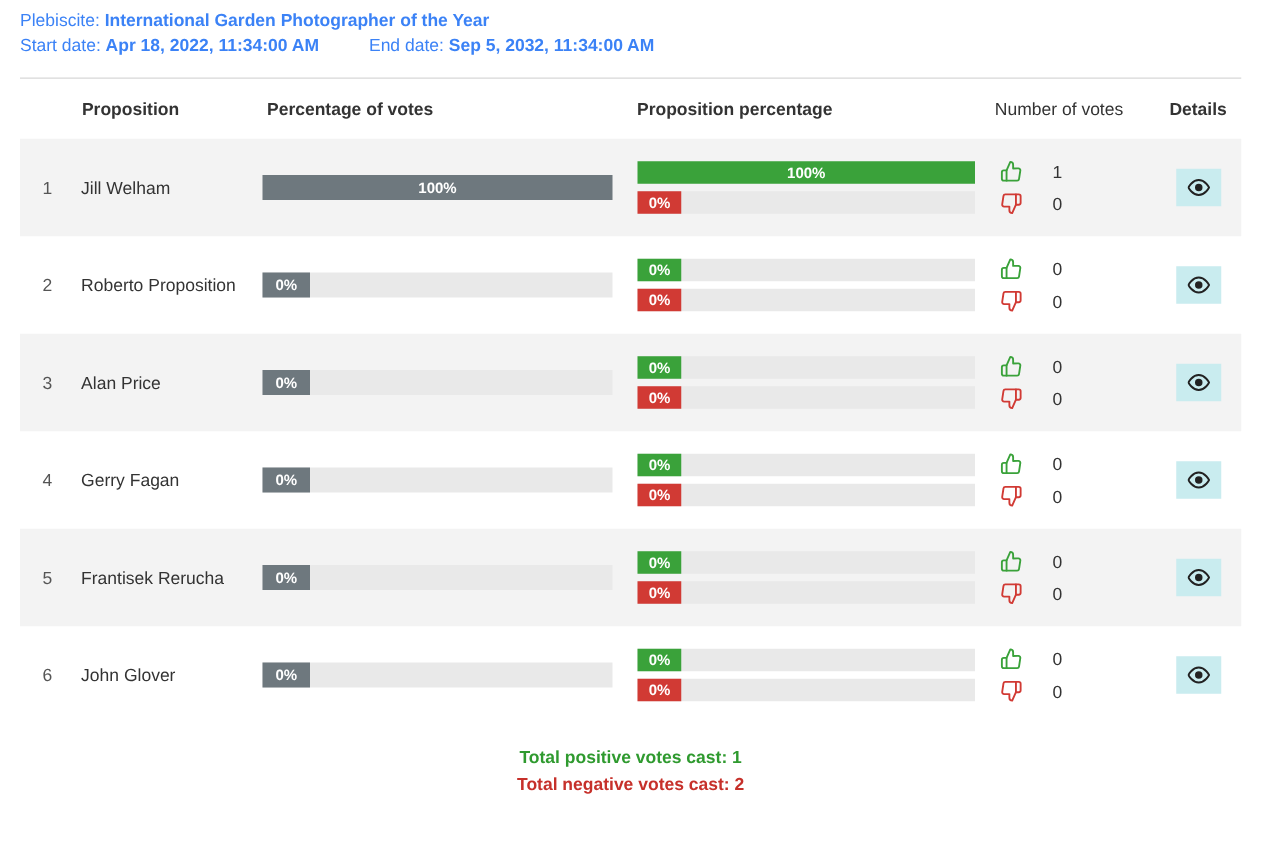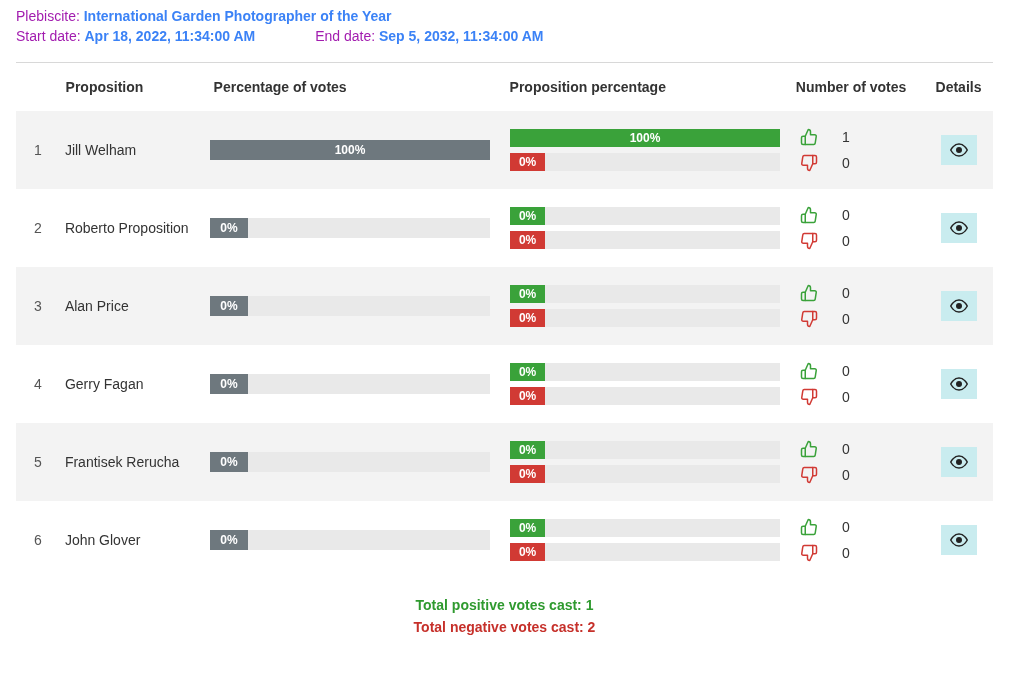--- a/index.html
+++ b/index.html
@@ -7,23 +7,23 @@
       font-family: "Segoe UI", Arial, sans-serif;
       font-size: 14px;
       color: #333;
       background: #fff;
       padding: 8px 16px;
       width: 1009px;
     }
     .header-lines { margin-bottom: 18px; }
     .header-line1 { margin-bottom: 4px; }
     .header-line2 { margin-bottom: 0; }
-    .lbl { color: #a21caf; }
+    .lbl { color: #3b82f6; }
     .val { font-weight: 700; color: #3b82f6; }
-    .dates { display: flex; gap: 60px; }
+    .dates { display: flex; gap: 40px; }
 
     hr.divider { border: none; border-top: 1px solid #d8d8d8; margin-bottom: 0; }
 
     .table-wrap { width: 100%; }
     .row { display: flex; align-items: center; min-height: 78px; padding: 8px 0; }
     .row.header { font-weight: 700; min-height: 48px; padding: 14px 0; }
     .row.striped { background: #f3f3f3; }
 
     .col-idx { width: 50px; padding-left: 18px; color: #555; }
     .col-prop { width: 150px; padding-right: 12px; }
@@ -48,21 +48,21 @@
 
     .eye-btn { background: #c9ecef; width: 36px; height: 30px; display: inline-flex; align-items: center; justify-content: center; cursor: pointer; border: none; }
     .eye-icon { width: 18px; height: 18px; }
 
     .totals { margin-top: 18px; text-align: center; }
     .total-line { font-weight: 700; margin-bottom: 6px; }
     .total-pos { color: #2f9a2f; }
     .total-neg { color: #c6302a; }
     .total-all { color: #6e787e; }
 
-    .row.header .col-votes{ font-weight:700; }
+    .row.header .col-votes{ font-weight:400; }
   </style>
 </head>
 <body>
 
 <div class="header-lines">
   <div class="header-line1">
     <span class="lbl">Plebiscite:</span>
     <span class="val">International Garden Photographer of the Year</span>
   </div>
   <div class="header-line2 dates">

